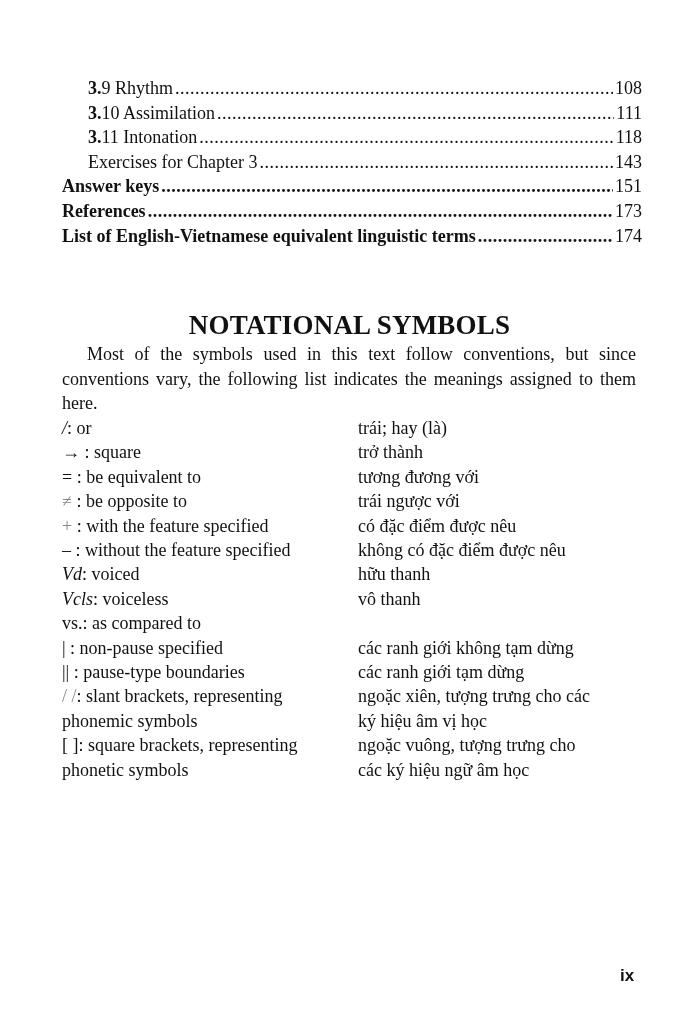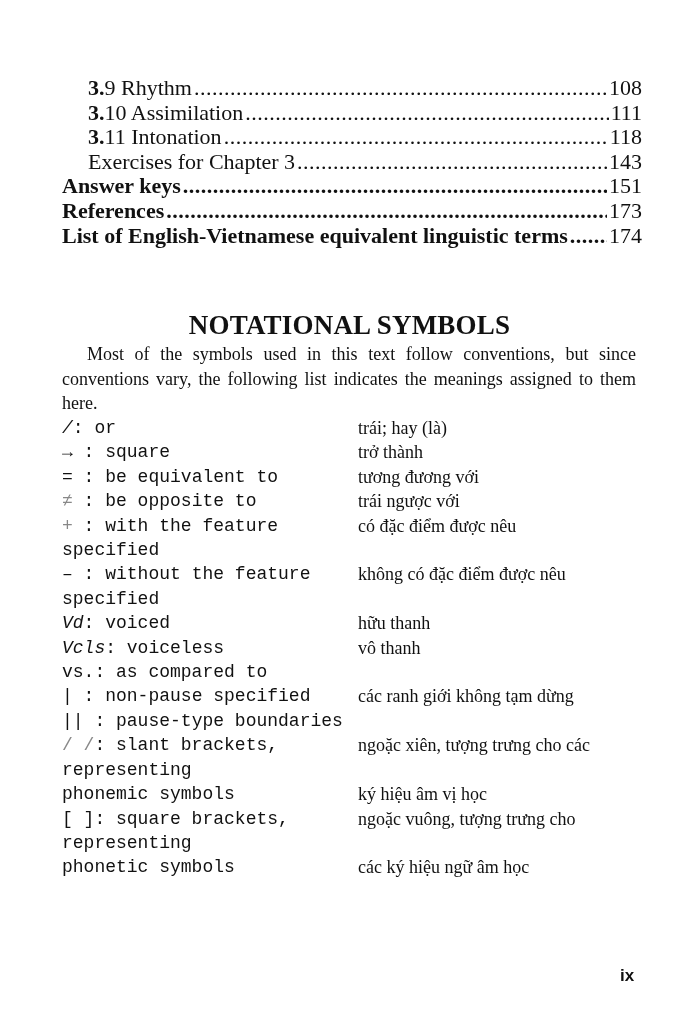--- a/index.html
+++ b/index.html
@@ -1,33 +1,33 @@
 <!DOCTYPE html>
 <html><head>
 <meta charset="utf-8">
 <style>
   html, body { margin: 0; padding: 0; background: #ffffff; }
   body { width: 699px; height: 1024px; position: relative; overflow: hidden;
          font-family: "Liberation Serif", "DejaVu Serif", serif; color: #111; }
   .toc { position: absolute; left: 62px; top: 76px; width: 580px; }
-  .toc-row { display: flex; align-items: baseline; height: 24.6px; font-size: 22px; line-height: 24.6px; white-space: nowrap; }
+  .toc-row { display: flex; align-items: baseline; height: 24.6px; font-size: 18px; line-height: 24.6px; white-space: nowrap; }
   .toc-row.indent { padding-left: 26px; }
   .toc-row.bold { font-weight: bold; }
   .toc-label { flex: 0 0 auto; }
   .toc-label b { font-weight: bold; }
   .toc-dots { flex: 1 1 auto; overflow: hidden; margin: 0 2px; letter-spacing: 0.5px; }
   .toc-dots::before { content: "................................................................................................................................................................................................................"; }
   .toc-page { flex: 0 0 auto; font-weight: normal; }
   .section-title { position: absolute; left: 0; width: 699px; top: 310px; text-align: center;
                    font-size: 27px; font-weight: bold; letter-spacing: 0.2px; }
   .intro { position: absolute; left: 62px; top: 342px; width: 574px; font-size: 18px; line-height: 24.5px;
            text-align: justify; text-indent: 25px; }
   .symbols { position: absolute; left: 62px; top: 416px; width: 580px; font-size: 18px; line-height: 24.4px; }
   .sym-row { display: flex; }
-  .sym-left { width: 296px; flex: 0 0 296px; font-family: Liberation Mono, monospace; }
+  .sym-left { width: 296px; flex: 0 0 296px; }
   .sym-right { flex: 1 1 auto; }
   .sym-glyph { display: inline; }
   .sym-glyph.light { color: #888; }
   .sym-glyph.italic { font-style: italic; }
   .page-number { position: absolute; left: 620px; top: 966px; font-family: "Liberation Sans", "DejaVu Sans", sans-serif; font-size: 17px; font-weight: bold; }
 </style>
 </head>
 <body>
 
 <div class="toc">
@@ -107,20 +107,21 @@
   </div>
   <div class="sym-row">
     <div class="sym-left"><span class="sym-glyph">vs.</span><span>: as compared to</span></div>
   </div>
   <div class="sym-row">
     <div class="sym-left"><span class="sym-glyph">|</span><span> : non-pause specified</span></div>
     <div class="sym-right">các ranh giới không tạm dừng</div>
   </div>
   <div class="sym-row">
     <div class="sym-left"><span class="sym-glyph">||</span><span> : pause-type boundaries</span></div>
+    <div class="sym-right">các ranh giới tạm dừng</div>
   </div>
   <div class="sym-row">
     <div class="sym-left"><span class="sym-glyph light">/ /</span><span>: slant brackets, representing</span></div>
     <div class="sym-right">ngoặc xiên, tượng trưng cho các</div>
   </div>
   <div class="sym-row">
     <div class="sym-left">phonemic symbols</div>
     <div class="sym-right">ký hiệu âm vị học</div>
   </div>
   <div class="sym-row">

